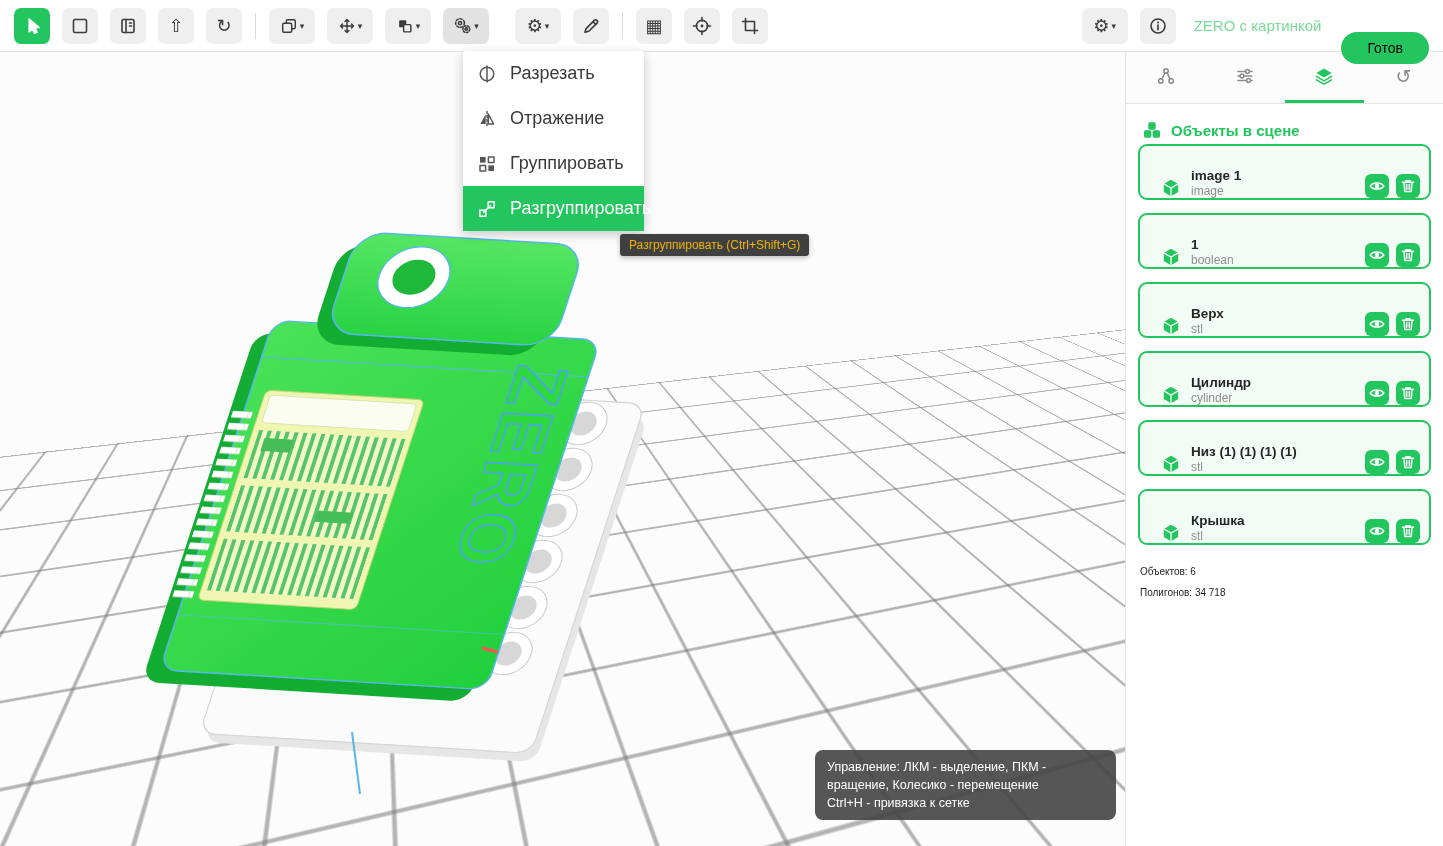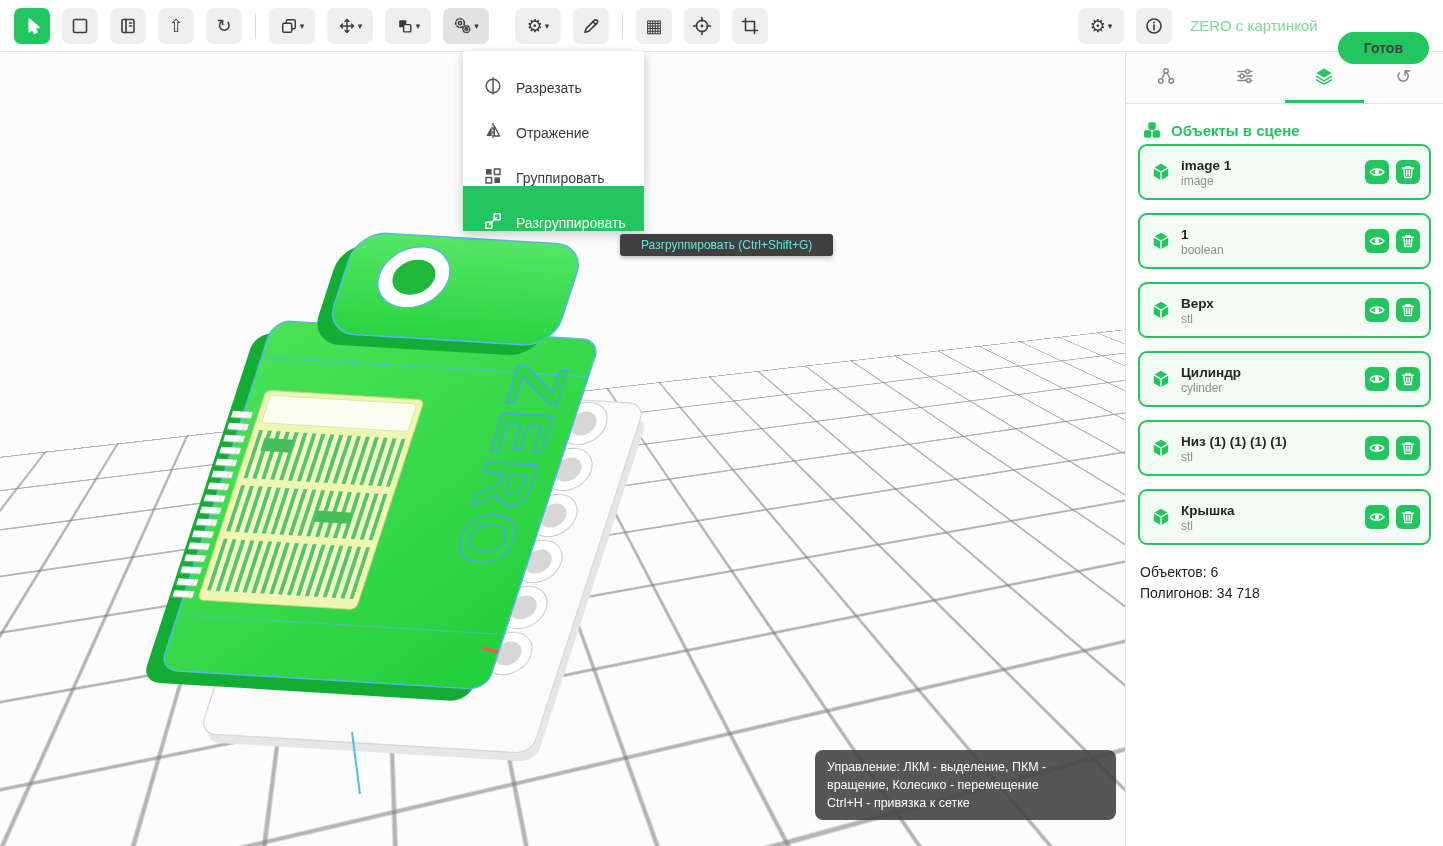--- a/index.html
+++ b/index.html
@@ -16,34 +16,34 @@
   .tb+.tb,.tb+.tbd,.tbd+.tb,.tbd+.tbd{margin-left:12px;}
   .tb.active{background:var(--accent,#22c55e);}
   .tb.open{background:#e2e2e2;}
   .tb svg{stroke:#3b3b3b;fill:none;stroke-width:1.6;stroke-linecap:round;stroke-linejoin:round;}
   .g{font-size:18px;line-height:1;color:#3b3b3b;}
   .caret{font-size:9px;color:#3b3b3b;margin-left:2px;}
   .sep{width:1px;height:26px;background:#dcdcdc;margin:0 13px;flex:none;}
   .gap{width:26px;flex:none;}
   .tb-right{margin-left:auto;display:flex;align-items:center;}
   .project-title{color:#79d998;font-size:15px;font-weight:400;margin:0 20px 0 18px;white-space:nowrap;}
-  .done-btn{background:var(--accent,#22c55e);color:#404040;border:none;border-radius:17px;
-    padding:8px 26px;font-size:14px;font-weight:700;cursor:pointer;font-family:inherit;margin-top:45px;}
+  .done-btn{background:var(--accent,#22c55e);color:#000000;border:none;border-radius:17px;
+    padding:8px 26px;font-size:14px;font-weight:400;cursor:pointer;font-family:inherit;margin-top:45px;}
 
   
   .menu{position:absolute;left:463px;top:51px;width:181px;background:#fff;z-index:40;
     box-shadow:0 3px 12px rgba(0,0,0,.22);border-radius:2px;}
-  .menu-item{height:45px;display:flex;align-items:flex-end;padding:0 20px;font-size:14px;color:#3a3a3a;cursor:pointer;}
+  .menu-item{height:45px;display:flex;align-items:center;padding:0 14px;font-size:18px;color:#3a3a3a;cursor:pointer;}
   .menu-item .mi{width:24px;flex:none;display:flex;align-items:center;}
   .menu-item svg{stroke:#555;fill:none;stroke-width:1.5;stroke-linecap:round;stroke-linejoin:round;}
   .menu-item.active{background:var(--accent,#22c55e);color:#fff;}
   .menu-item.active svg{stroke:#fff;}
   .menu-item span.lbl{margin-left:9px;}
-  .menu-tip{position:absolute;left:620px;top:234px;background:#404040;color:#5eead4;font-size:12px;
-    padding:4px 21px;border-radius:3px;z-index:41;box-shadow:0 2px 5px rgba(0,0,0,.25);white-space:nowrap;}
+  .menu-tip{position:absolute;left:620px;top:234px;background:#404040;color:#eab308;font-size:12px;
+    padding:4px 9px;border-radius:3px;z-index:41;box-shadow:0 2px 5px rgba(0,0,0,.25);white-space:nowrap;}
 
   
   .viewport{position:absolute;left:0;top:52px;width:1125px;height:794px;background:#fcfcfc;overflow:hidden;}
   .floor{position:absolute;top:341px;left:-170%;width:440%;height:3000px;
     background-image:
       repeating-linear-gradient(to bottom, rgba(120,120,120,.55) 0 2px, transparent 2px 56px),
       repeating-linear-gradient(to right,  rgba(120,120,120,.55) 0 2px, transparent 2px 56px);
     transform-origin:50% 0;
     transform:perspective(700px) rotateX(63deg) rotateZ(-14deg);}
   .scene{position:absolute;left:0;top:0;}
@@ -55,29 +55,29 @@
     border-left:1px solid #e2e2e2;}
   .tabs{height:52px;display:flex;border-bottom:1px solid #e4e4e4;background:#fcfcfc;}
   .tab{flex:1;border:none;background:transparent;display:flex;align-items:center;justify-content:center;
     cursor:pointer;border-bottom:3px solid transparent;color:#8a8a8a;}
   .tab svg{stroke:#8a8a8a;fill:none;stroke-width:1.5;stroke-linecap:round;stroke-linejoin:round;}
   .tab .g{color:#8a8a8a;font-size:19px;}
   .tab.active{border-bottom-color:var(--accent,#22c55e);}
   .scene-header{display:flex;align-items:center;gap:9px;padding:16px 0 4px 16px;}
   .scene-header span{color:var(--accent,#22c55e);font-size:15px;font-weight:700;}
   .card{height:56px;margin:0 12px 13px;border:2px solid var(--accent,#22c55e);border-radius:9px;
-    background:#f2fcf5;display:flex;align-items:center;padding:0 9px 0 11px;cursor:pointer;}
+    background:#f2fcf5;display:flex;align-items:flex-end;padding:0 9px 0 21px;cursor:pointer;}
   .card .meta{margin-left:10px;min-width:0;}
   .card .nm{font-size:13.5px;font-weight:700;color:#262626;line-height:17px;white-space:nowrap;}
   .card .tp{font-size:12px;color:#8f8f8f;line-height:14px;}
   .card .acts{margin-left:auto;display:flex;gap:7px;}
   .ic-btn{width:24px;height:24px;background:var(--accent,#22c55e);border:none;border-radius:6px;
     display:flex;align-items:center;justify-content:center;cursor:pointer;flex:none;}
   .ic-btn svg{stroke:#fff;fill:none;stroke-width:1.5;stroke-linecap:round;stroke-linejoin:round;}
-  .stats{margin:18px 0 0 14px;font-size:14px;color:#1e1e1e;}
+  .stats{margin:18px 0 0 14px;font-size:10px;color:#1e1e1e;}
   .stats p{margin-bottom:3px;line-height:18px;}
 </style>
 </head>
 <body>
 
 <header class="toolbar">
   <button class="tb active">
     <svg width="20" height="20" viewBox="0 0 20 20">
       <path d="M7.2 3 V15.8 L10.4 12.9 L12.6 17.4 L15 16.2 L12.8 11.9 L17 11.4 Z" fill="#fff" stroke="#fff"></path>
     </svg>

